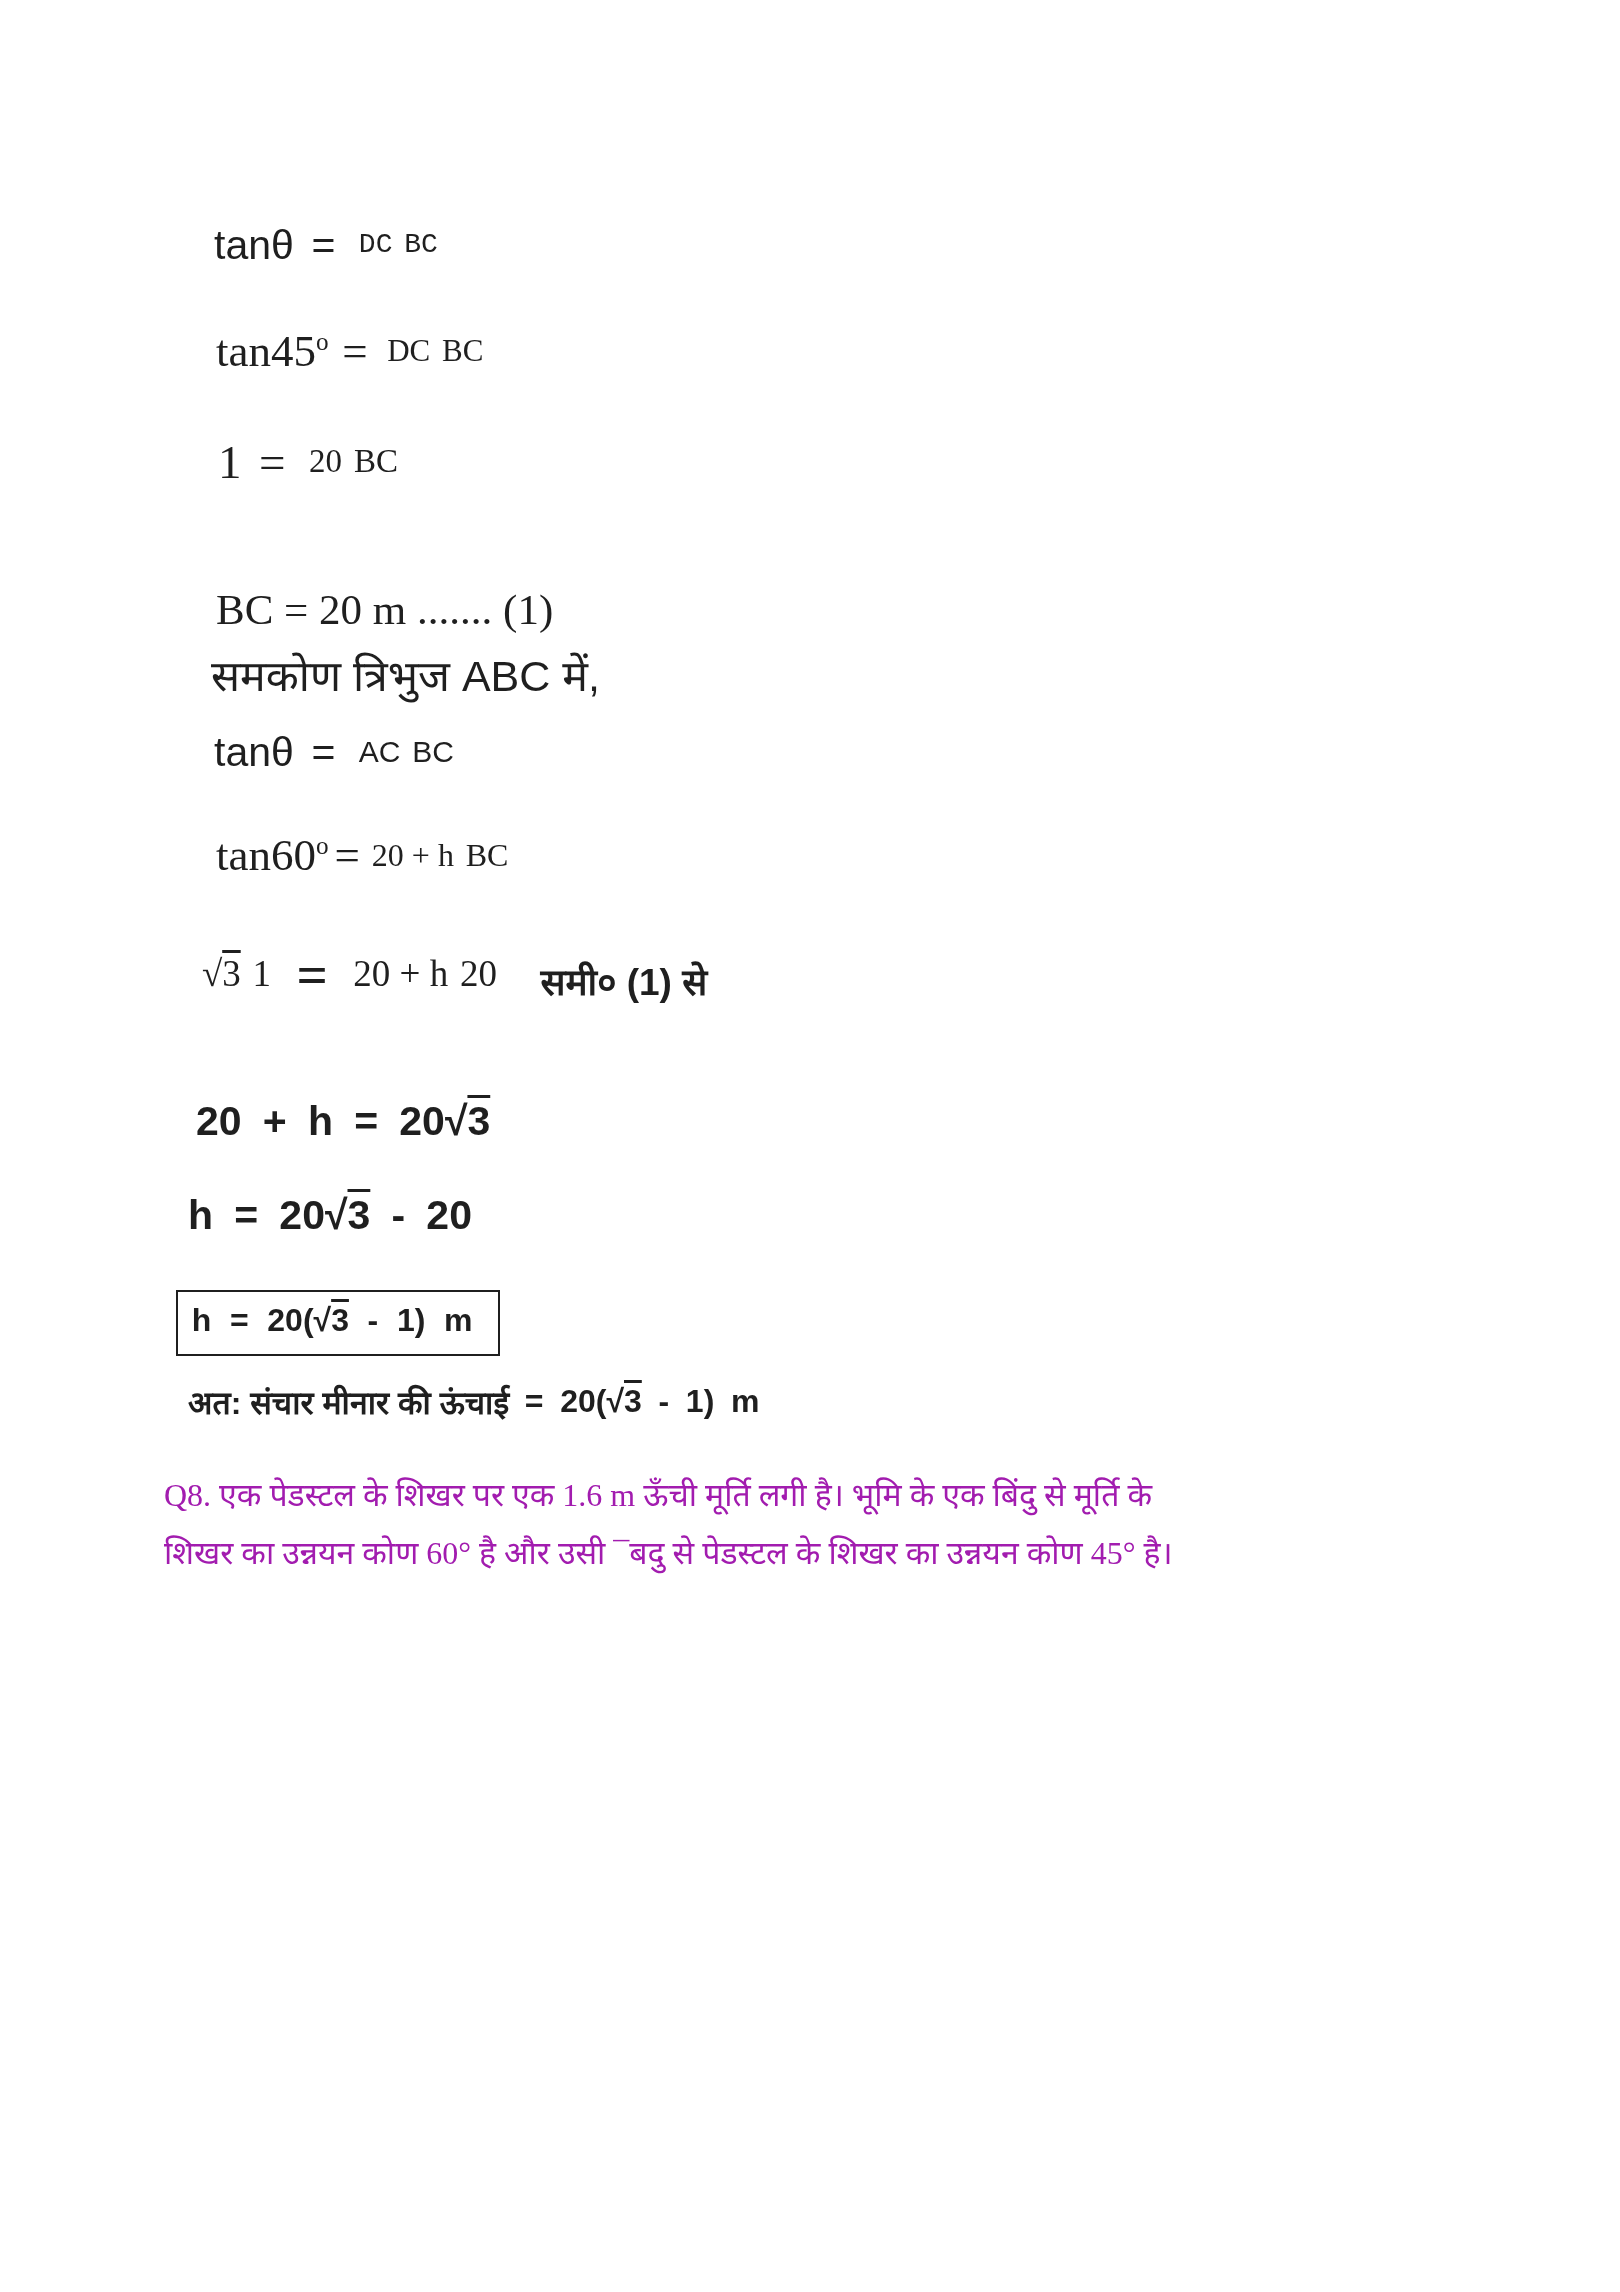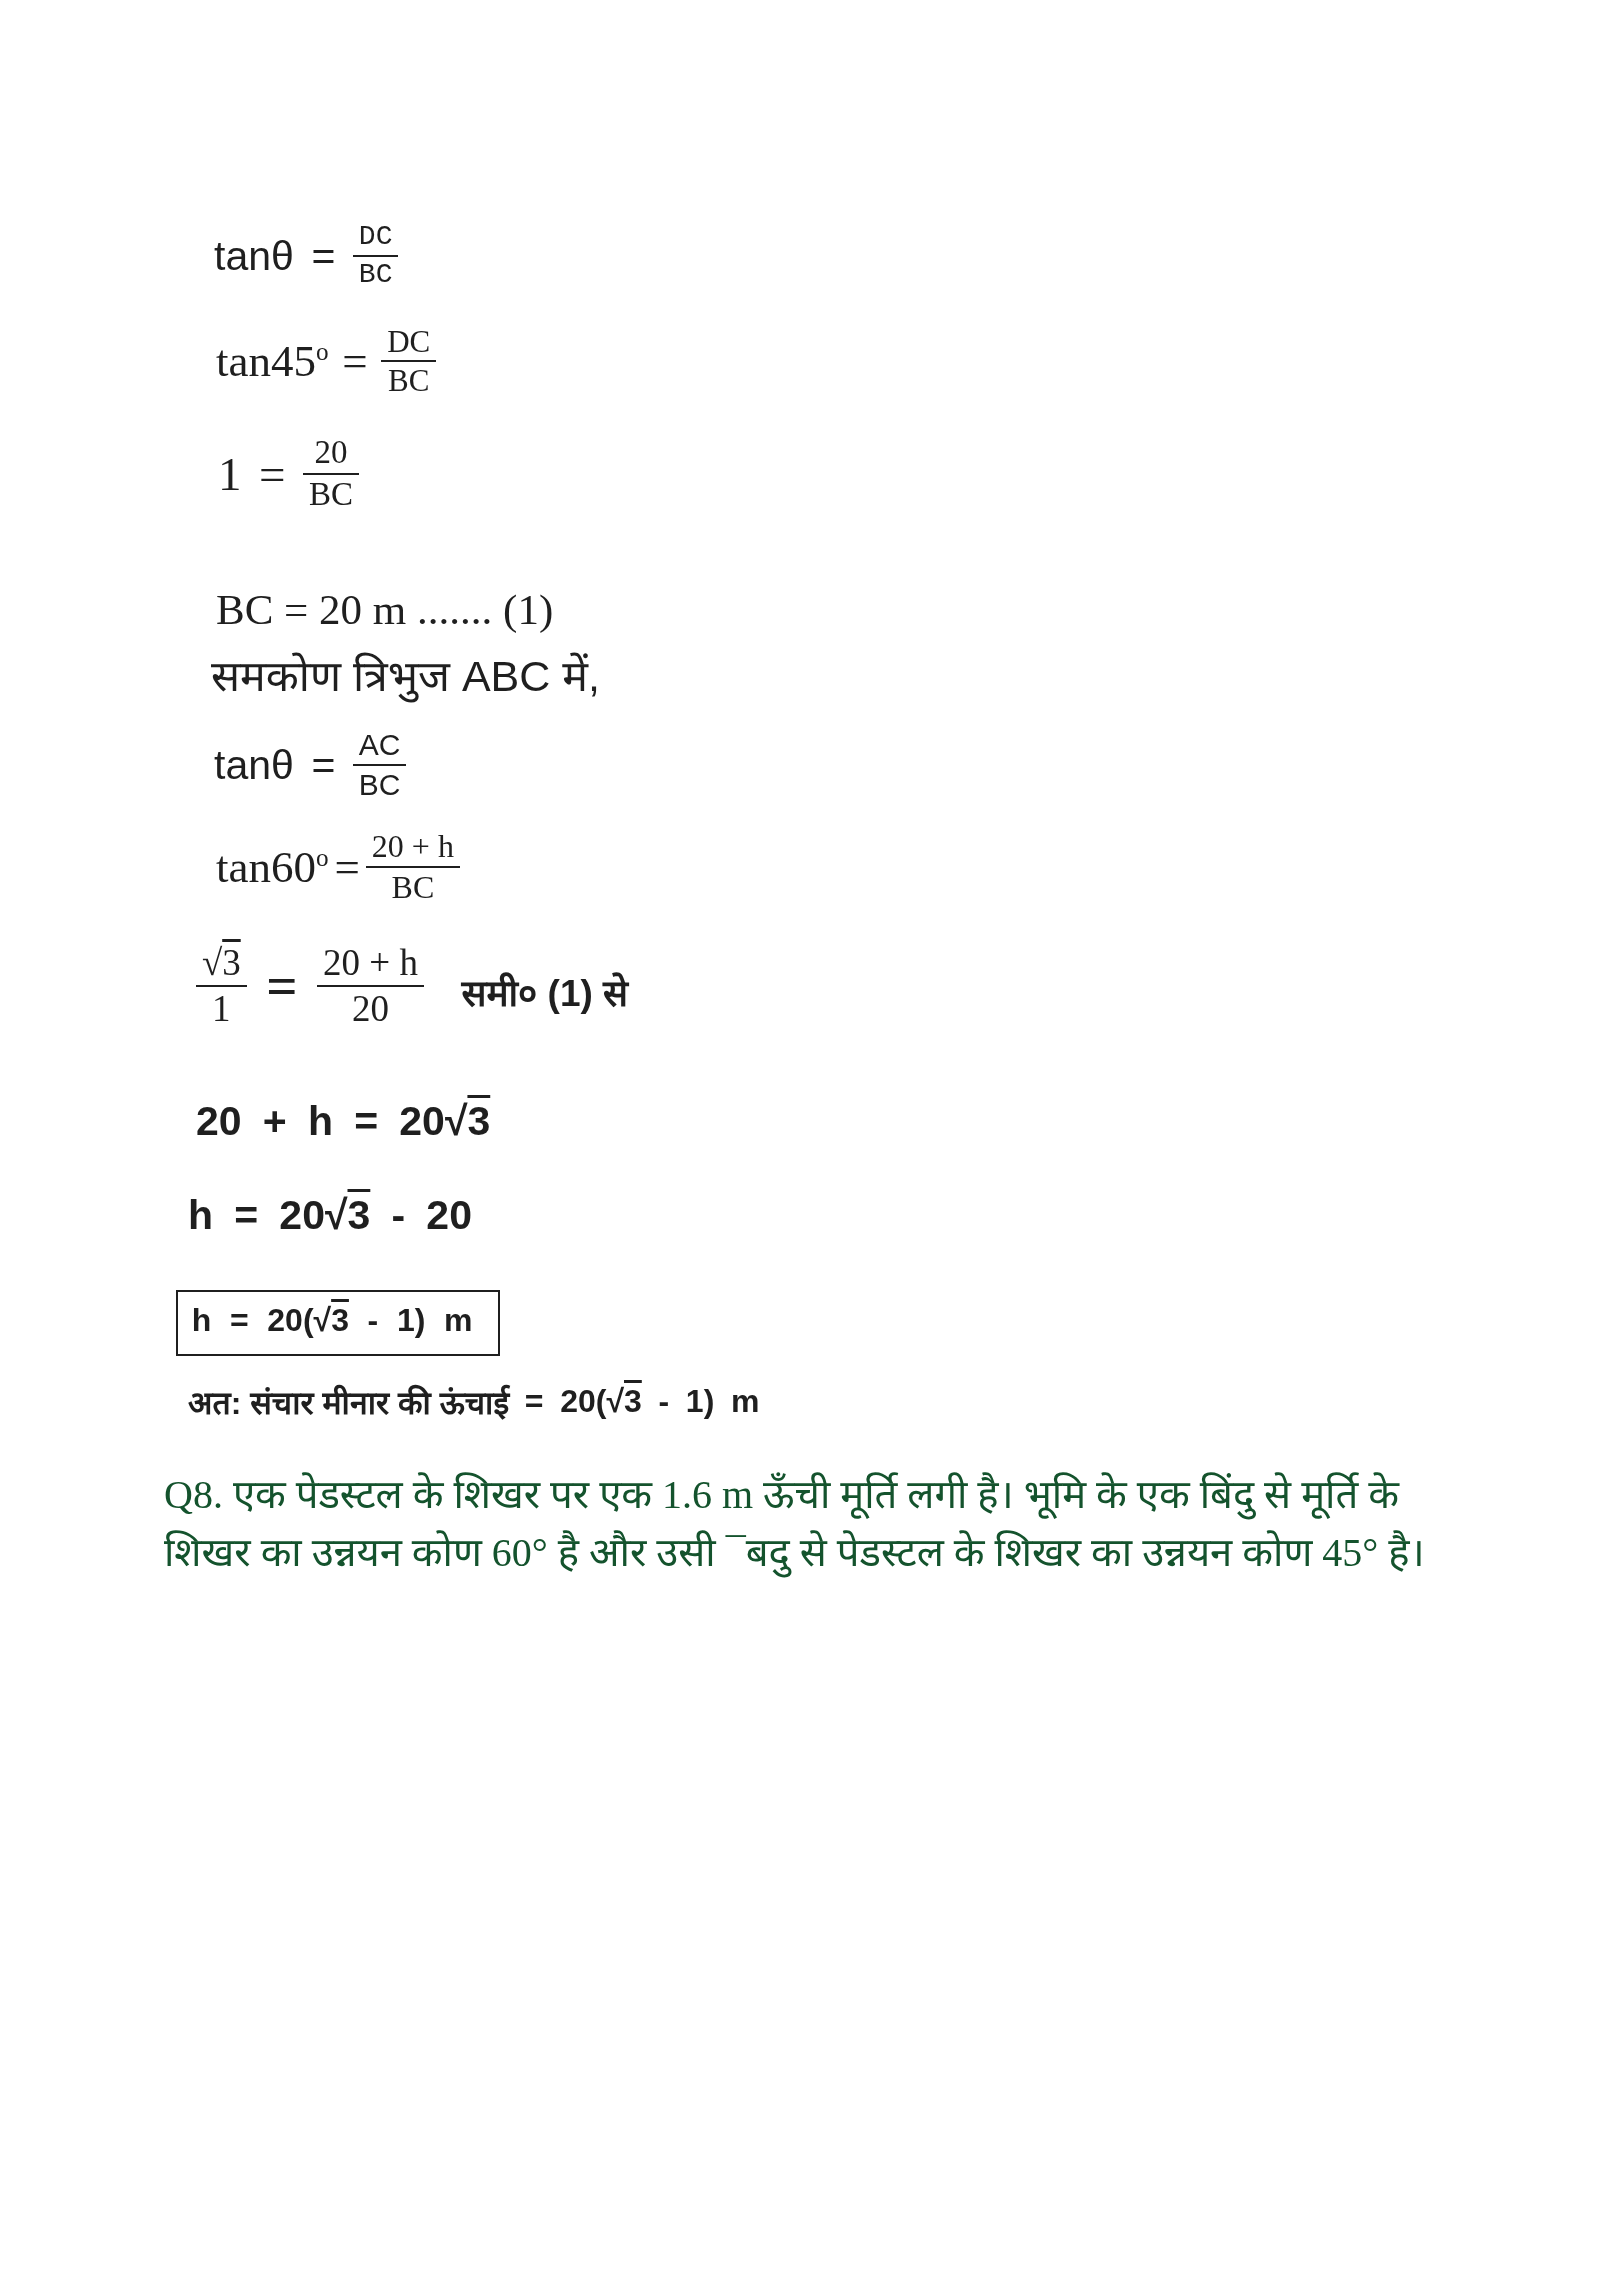--- a/index.html
+++ b/index.html
@@ -11,21 +11,21 @@
     font-family:"Liberation Serif", serif;
     overflow:hidden;
   }
   .abs{position:absolute;}
   .eq{display:flex;align-items:center;white-space:pre;}
   .sans{font-family:"Liberation Sans", sans-serif;}
   .serif{font-family:"Liberation Serif", serif;}
   .mono{font-family:"Liberation Mono", monospace;}
   .bold{font-weight:700;}
   
-  .frac{display:inline-flex;flex-direction:column;align-items:center;text-align:center;justify-content:flex-end;}
+  .frac{display:inline-flex;flex-direction:row;align-items:center;text-align:center;justify-content:flex-end;}
   .frac .num,.frac .den{padding:0 5.9px;line-height:1.08;white-space:pre;}
   .frac .bar{align-self:stretch;height:0;border-top:2.9px solid #1f1f1f;margin:2.9px 0;}
   .frac.thin .bar{border-top-width:2px;margin:2px 0;}
   .sup{font-size:56%;vertical-align:super;line-height:0;}
   .rad{text-decoration:overline;text-decoration-thickness:2.5px;}
   .wsp{word-spacing:9.8px;}
   
   #eq1{left:214px;top:222px;gap:17.6px;font-size:41px;}
   #eq1 .frac{font-size:28px;}
   #eq2{left:216px;top:325px;gap:13.7px;font-size:45px;}
@@ -45,21 +45,21 @@
   #eq7 .note{font-size:37px;font-weight:600;margin-left:18px;margin-top:11.8px;
              font-family:"Liberation Sans", sans-serif;}
   #eq8{left:196px;top:1098px;font-size:41px;}
   #eq9{left:188px;top:1192px;font-size:41px;}
   #boxed{left:176px;top:1274px;}
   #boxed .box{display:inline-block;border:2.9px solid #1f1f1f;
               padding:9.8px 25.5px 15.7px 13.7px;font-size:32px;margin-top:16px;}
   #conclusion{left:188px;top:1380px;gap:15.7px;font-size:32px;align-items:center;}
   #conclusion .hindi{font-weight:700;font-family:"Liberation Sans", sans-serif;}
   #conclusion .formula{font-weight:700;font-family:"Liberation Sans", sans-serif;word-spacing:7.8px;}
-  #question{left:164px;top:1466px;font-size:40px;line-height:58px;color:#14532d;}
+  #question{left:164px;top:1466px;font-size:32px;line-height:58px;color:#a21caf;}
   #question .qline{white-space:pre;}
 </style>
 </head>
 <body>
 
 <div class="abs eq sans" id="eq1">
   <span>tanθ</span>
   <span>=</span>
   <span class="frac mono">
     <span class="num">DC</span>

